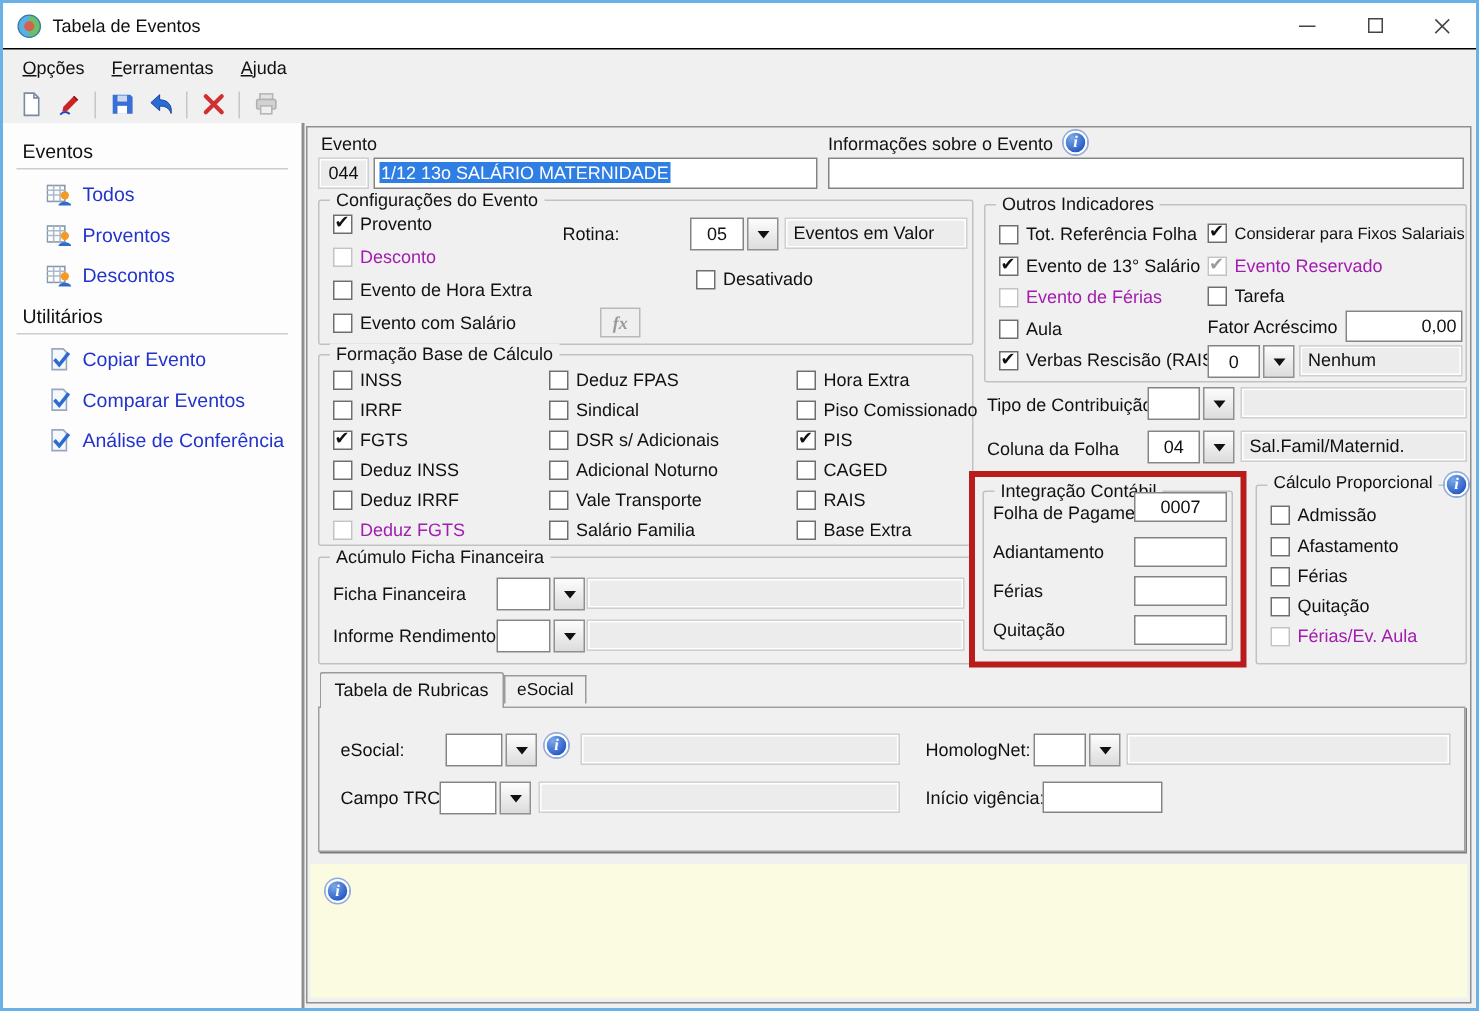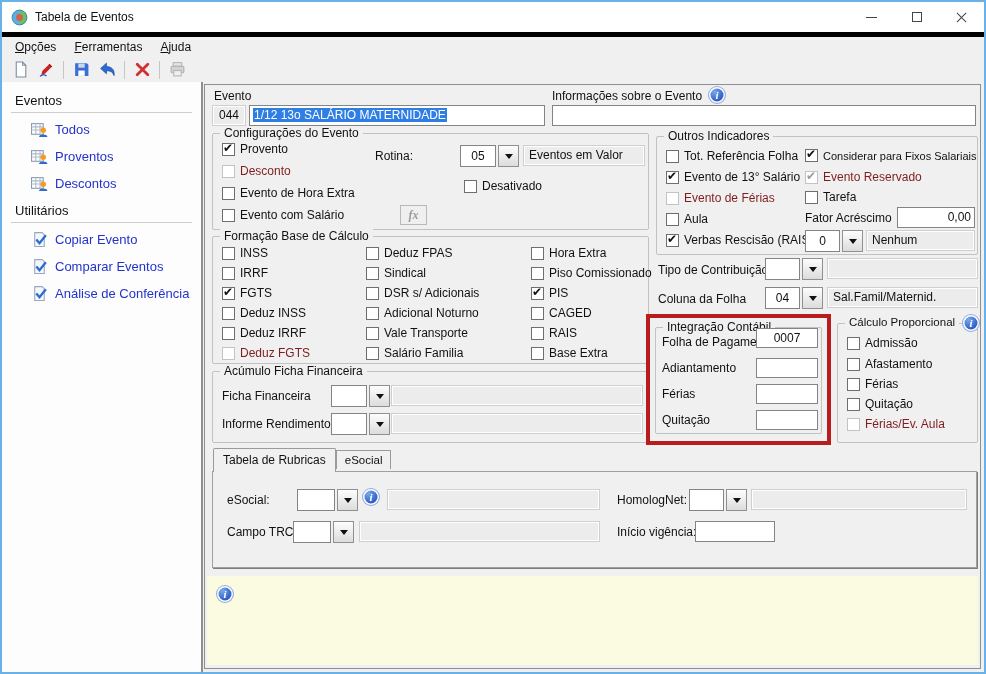--- a/index.html
+++ b/index.html
@@ -8,21 +8,21 @@
 .titlebar{position:absolute;left:0;top:0;right:0;height:30px;background:#fff;display:flex;align-items:center}
 .app-icon{width:17px;height:17px;margin:0 7px 0 9px;flex:none}
 .title{font-size:12px;color:#111}
 .winbtns{margin-left:auto;display:flex;height:100%}
 .wb{width:45px;height:100%;display:flex;align-items:center;justify-content:center}
 .g-min{width:11px;height:1px;background:#444}
 .g-max{width:10px;height:10px;border:1px solid #444}
 .g-x{position:relative;width:13px;height:13px}
 .g-x::before,.g-x::after{content:"";position:absolute;left:6px;top:0;width:1px;height:13px;background:#444}
 .g-x::before{transform:rotate(45deg)}.g-x::after{transform:rotate(-45deg)}
-.menubar{position:absolute;left:0;top:30px;right:0;height:25px;background:#f0f0f0;display:flex;align-items:center;padding-left:4px;border-top:5px solid #000000}
+.menubar{position:absolute;left:0;top:30px;right:0;height:25px;background:#f0f0f0;display:flex;align-items:center;padding-left:4px;border-top:1px solid #000000}
 .mi{display:inline-block;padding:4px 9px;cursor:default}
 .mi::first-letter{text-decoration:underline}
 .toolbar{position:absolute;left:0;top:55px;right:0;height:25px;background:#f0f0f0;display:flex;align-items:center;padding-left:6px;gap:2px}
 .tbtn{width:24px;height:22px;display:flex;align-items:center;justify-content:center}
 .tbtn svg{width:17px;height:17px}
 .tsep{width:1px;height:18px;background:#c6c6c6;margin:0 3px}
 .sidebar{position:absolute;left:0;top:80px;width:201px;bottom:0;background:#fdfdfd;border-right:2px solid #8f8f8f}
 .side-h{font-size:13px;font-weight:normal;margin:11px 0 0 13px}
 .side-line{height:1px;background:#cdcdcd;margin:4px 9px 6px 9px}
 .side-item{display:flex;align-items:center;gap:7px;margin:8px 0 10px 29px;color:#2233cc;font-size:13px;cursor:pointer;white-space:nowrap}
@@ -34,21 +34,21 @@
 .gt{position:absolute;top:-8px;left:7px;background:#f0f0f0;padding:0 4px;white-space:nowrap}
 .tb{position:absolute;background:#fff;border:1px solid #848484;height:21px;line-height:19px;padding:0 3px;overflow:hidden;white-space:nowrap}
 .ro{position:absolute;background:#ececec;border:1px solid #cfcfcf;box-shadow:inset 0 0 0 1px #fff;height:21px;line-height:19px;padding:0 5px;overflow:hidden;white-space:nowrap}
 .combo{position:absolute;display:flex;gap:2px;height:22px}
 .cval{background:#fff;border:1px solid #848484;text-align:center;line-height:20px;overflow:hidden}
 .drop{width:21px;background:linear-gradient(#fdfdfd,#dcdcdc);border:1px solid #909090;display:flex;align-items:center;justify-content:center;cursor:pointer}
 .drop::after{content:"";border:4px solid transparent;border-top:5px solid #111;margin-top:5px}
 .cb{position:absolute;display:flex;align-items:center;gap:5px;white-space:nowrap;cursor:default}
 .bx{width:13px;height:13px;background:#fff;border:1px solid #6e6e6e;position:relative;flex:none}
 .cb.checked .bx::after{content:"✔";position:absolute;left:0;top:-3px;font-size:12px;color:#111}
-.cb.disabled{color:#7f1d1d}
+.cb.disabled{color:#a21caf}
 .cb.disabled .bx{border-color:#c3c3c3}
 .cb.disabled.checked .bx::after{color:#9b9b9b}
 .info-icon{position:absolute;width:16px;height:16px;border-radius:50%;background:radial-gradient(circle at 35% 30%,#79aae8,#1c4ec4 75%);box-shadow:inset 0 0 0 1.5px #fff,0 0 0 1px #93aada;color:#fff;font:italic bold 11px "Liberation Serif",serif;display:flex;align-items:center;justify-content:center}
 .info-icon::before{content:"i"}
 .fxbtn{position:absolute;width:27px;height:20px;background:#efefef;border:1px solid #b9b9b9;color:#9a9a9a;font:italic bold 12px "Liberation Serif",serif;text-align:center;line-height:18px}
 .purple{position:absolute;border:4px solid #b91c1c}
 .tabs{position:absolute;display:flex;align-items:center}
 .tab{border:1px solid #9a9a9a;border-bottom:none;background:#f0f0f0;padding:3px 8px;position:relative}
 .tab.active{z-index:3;padding:4px 9px 5px;margin-bottom:-2px;border-radius:2px 2px 0 0}
 .tab.inactive{font-size:11.5px}

